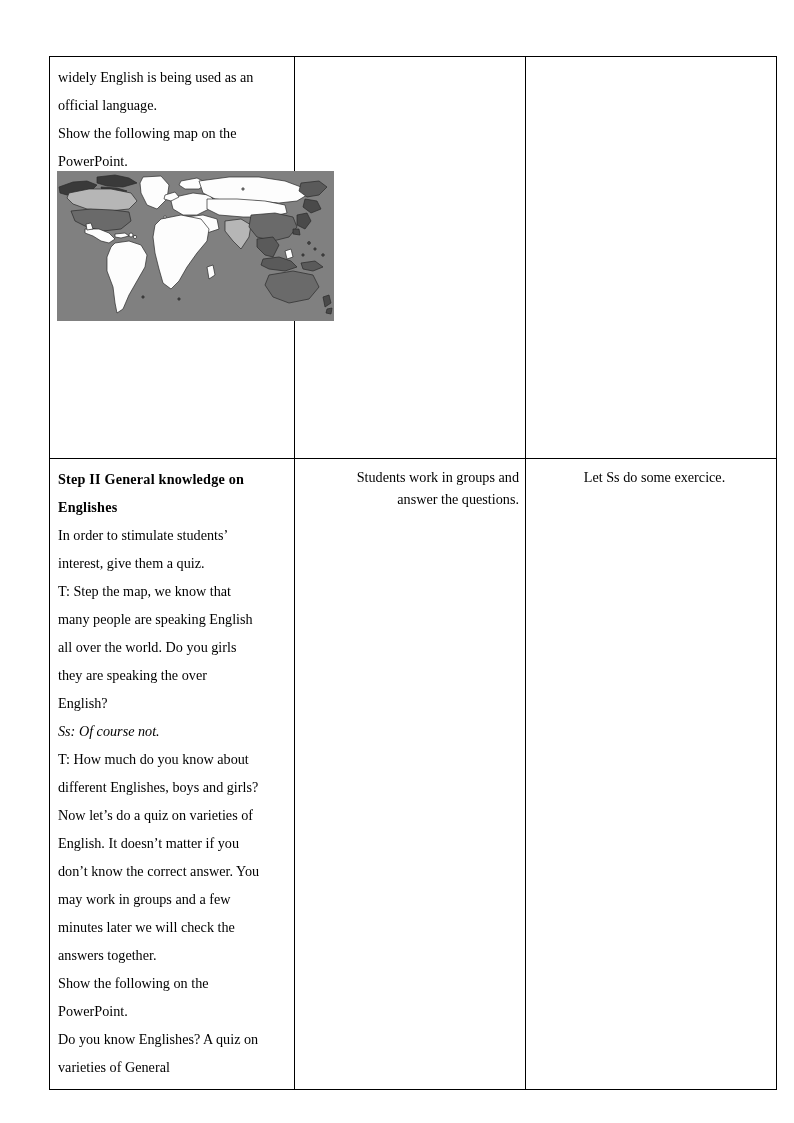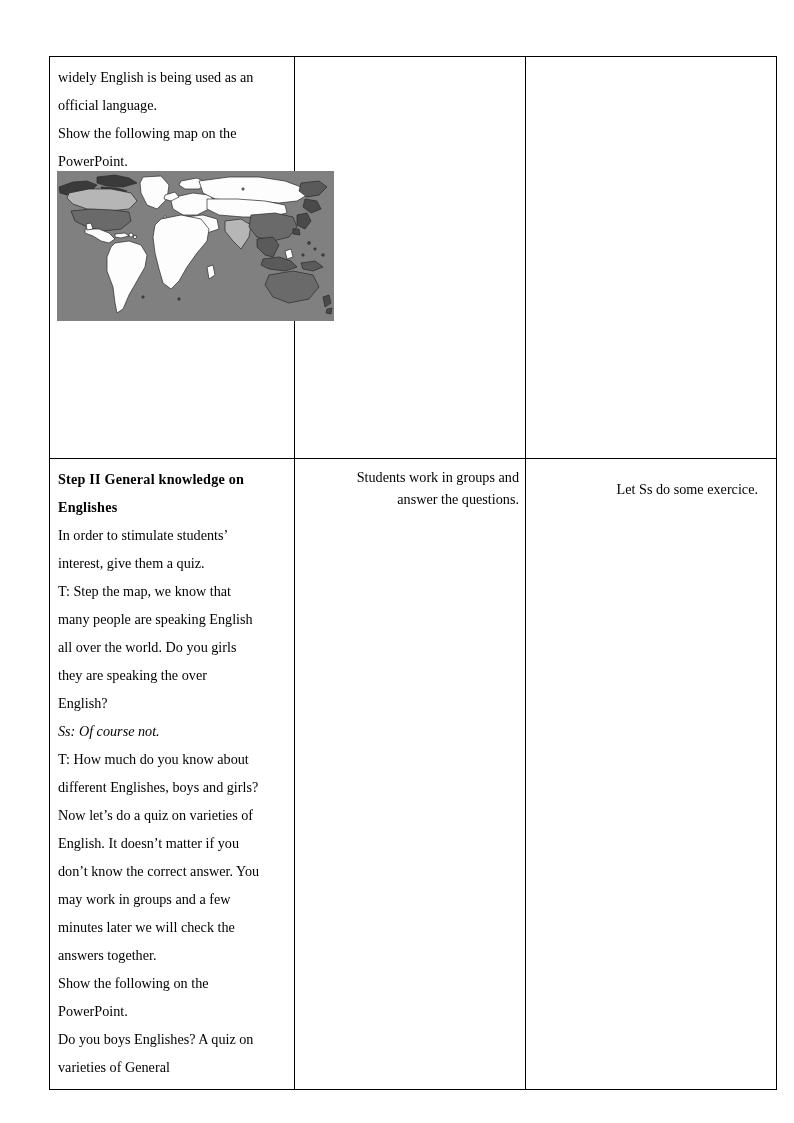--- a/index.html
+++ b/index.html
@@ -79,24 +79,24 @@
     margin: 0;
     font-size: 14.2px;
     line-height: 22px;
     text-align: right;
   }
   .c2-text .indent2 {
     display: block;
     padding-left: 22px;
   }
   .c3-text {
-    margin: 12px;
+    margin: 0;
     font-size: 14.2px;
     line-height: 22px;
-    text-align: right;
+    text-align: center;
   }
 
   
   .map-wrap {
     position: absolute;
     left: 57px;
     top: 171px;
     width: 277px;
     height: 150px;
     overflow: hidden;
@@ -168,21 +168,21 @@
             <p class="line">Now let’s do a quiz on varieties of</p>
             <p class="line">English. It doesn’t matter if you</p>
             <p class="line">don’t know the correct answer. You</p>
             <p class="line">may work in groups and a few</p>
             <p class="line">minutes later we will check the</p>
             <p class="line plain">answers together.</p>
 
             <p class="line">Show the following on the</p>
             <p class="line plain">PowerPoint.</p>
 
-            <p class="line plain">Do you boys Englishes? A quiz on</p>
+            <p class="line plain">Do you know Englishes? A quiz on</p>
             <p class="line plain">varieties of General</p>
           </div>
         </td>
         <td>
           <div class="cell-inner-c2">
             <p class="c2-text">Students work in groups and</p>
             <p class="c2-text">
                 <span class="indent2">answer the questions.</span>
               </p>
           </div>

